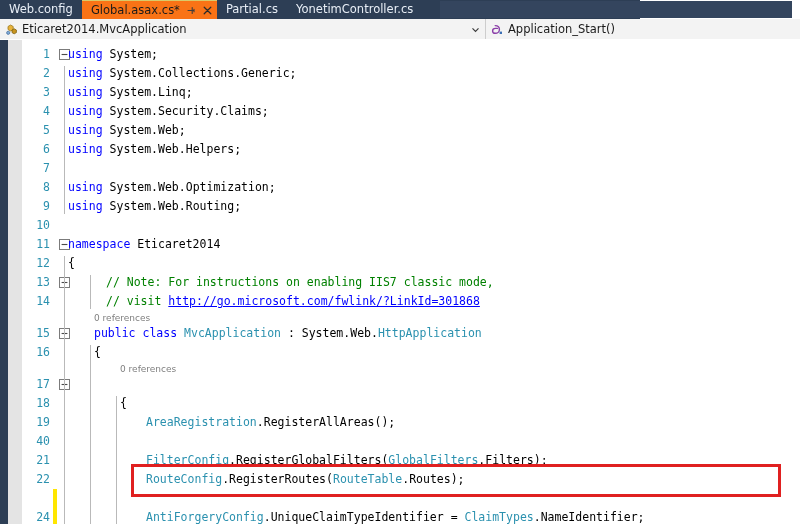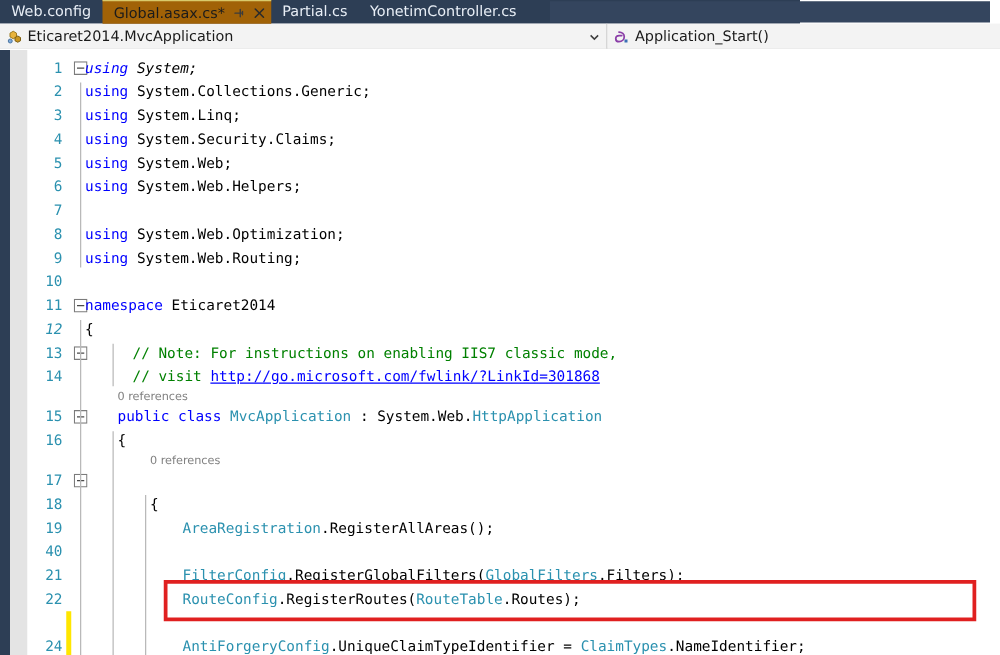--- a/index.html
+++ b/index.html
@@ -22,21 +22,21 @@
     background: #34455e;
   }
   .tab {
     position: relative; display: flex; align-items: center;
     padding: 0 9px; height: 19px;
     font-family: "DejaVu Sans", sans-serif;
     font-size: 11.5px; color: #e8eef6; white-space: nowrap;
     z-index: 2;
   }
   .tab.active {
-    background: #a16207; color: #1b1b1b;
+    background: #f97316; color: #1b1b1b;
     border-top: 1px solid #d9c96a;
     padding-right: 4px;
   }
   .tab .tablabel { line-height: 19px; }
   .tab-icons { display: flex; align-items: center; margin-left: 6px; gap: 5px; }
   .pin-ico, .close-ico { width: 11px; height: 11px; display: block; }
 
   
   .navbar {
     position: absolute; left: 0; top: 19px; width: 800px; height: 20px;
@@ -189,21 +189,21 @@
         <div class="change-bar" style="top: 449px; height: 95px;"></div>
       </div>
 
     <div class="code" id="code-host">
         <div class="row" style="top: 5px;">
           <div class="lineno" style="top: 0px;">1</div>
           <div class="fold"><svg width="11" height="11" viewBox="0 0 11 11">
               <rect x="0.5" y="0.5" width="10" height="10" fill="#fff" stroke="#7b7b7b"></rect>
               <path d="M2.6 5.5 L8.4 5.5" stroke="#4a4a4a" stroke-width="1.1"></path>
             </svg></div>
-          <div class="codetext" style="left: 68px; font-style: italic;"><span class="k">using</span><span class="p"> System;</span></div>
+          <div class="codetext" style="left: 68px;"><span class="k">using</span><span class="p"> System;</span></div>
         </div>
         <div class="row" style="top: 24px;">
           <div class="lineno" style="top: 0px;">2</div>
           <div class="codetext" style="left: 68px;"><span class="k">using</span><span class="p"> System.Collections.Generic;</span></div>
         </div>
         <div class="row" style="top: 43px;">
           <div class="lineno" style="top: 0px;">3</div>
           <div class="codetext" style="left: 68px;"><span class="k">using</span><span class="p"> System.Linq;</span></div>
         </div>
         <div class="row" style="top: 62px;">
@@ -234,21 +234,21 @@
         </div>
         <div class="row" style="top: 195px;">
           <div class="lineno" style="top: 0px;">11</div>
           <div class="fold"><svg width="11" height="11" viewBox="0 0 11 11">
               <rect x="0.5" y="0.5" width="10" height="10" fill="#fff" stroke="#7b7b7b"></rect>
               <path d="M2.6 5.5 L8.4 5.5" stroke="#4a4a4a" stroke-width="1.1"></path>
             </svg></div>
           <div class="codetext" style="left: 68px;"><span class="k">namespace</span><span class="p"> Eticaret2014</span></div>
         </div>
         <div class="row" style="top: 214px;">
-          <div class="lineno" style="top: 0px; font-style: italic;">12</div>
+          <div class="lineno" style="top: 0px;">12</div>
           <div class="codetext" style="left: 68px;"><span class="p">{</span></div>
         </div>
         <div class="row" style="top: 233px;">
           <div class="lineno" style="top: 0px;">13</div>
           <div class="fold"><svg width="11" height="11" viewBox="0 0 11 11">
               <rect x="0.5" y="0.5" width="10" height="10" fill="#fff" stroke="#7b7b7b"></rect>
               <path d="M2.6 5.5 L8.4 5.5" stroke="#4a4a4a" stroke-width="1.1"></path>
             </svg></div>
           <div class="codetext" style="left: 94px;"><span class="c">// Note: For instructions on enabling IIS7 classic mode,</span></div>
         </div>

